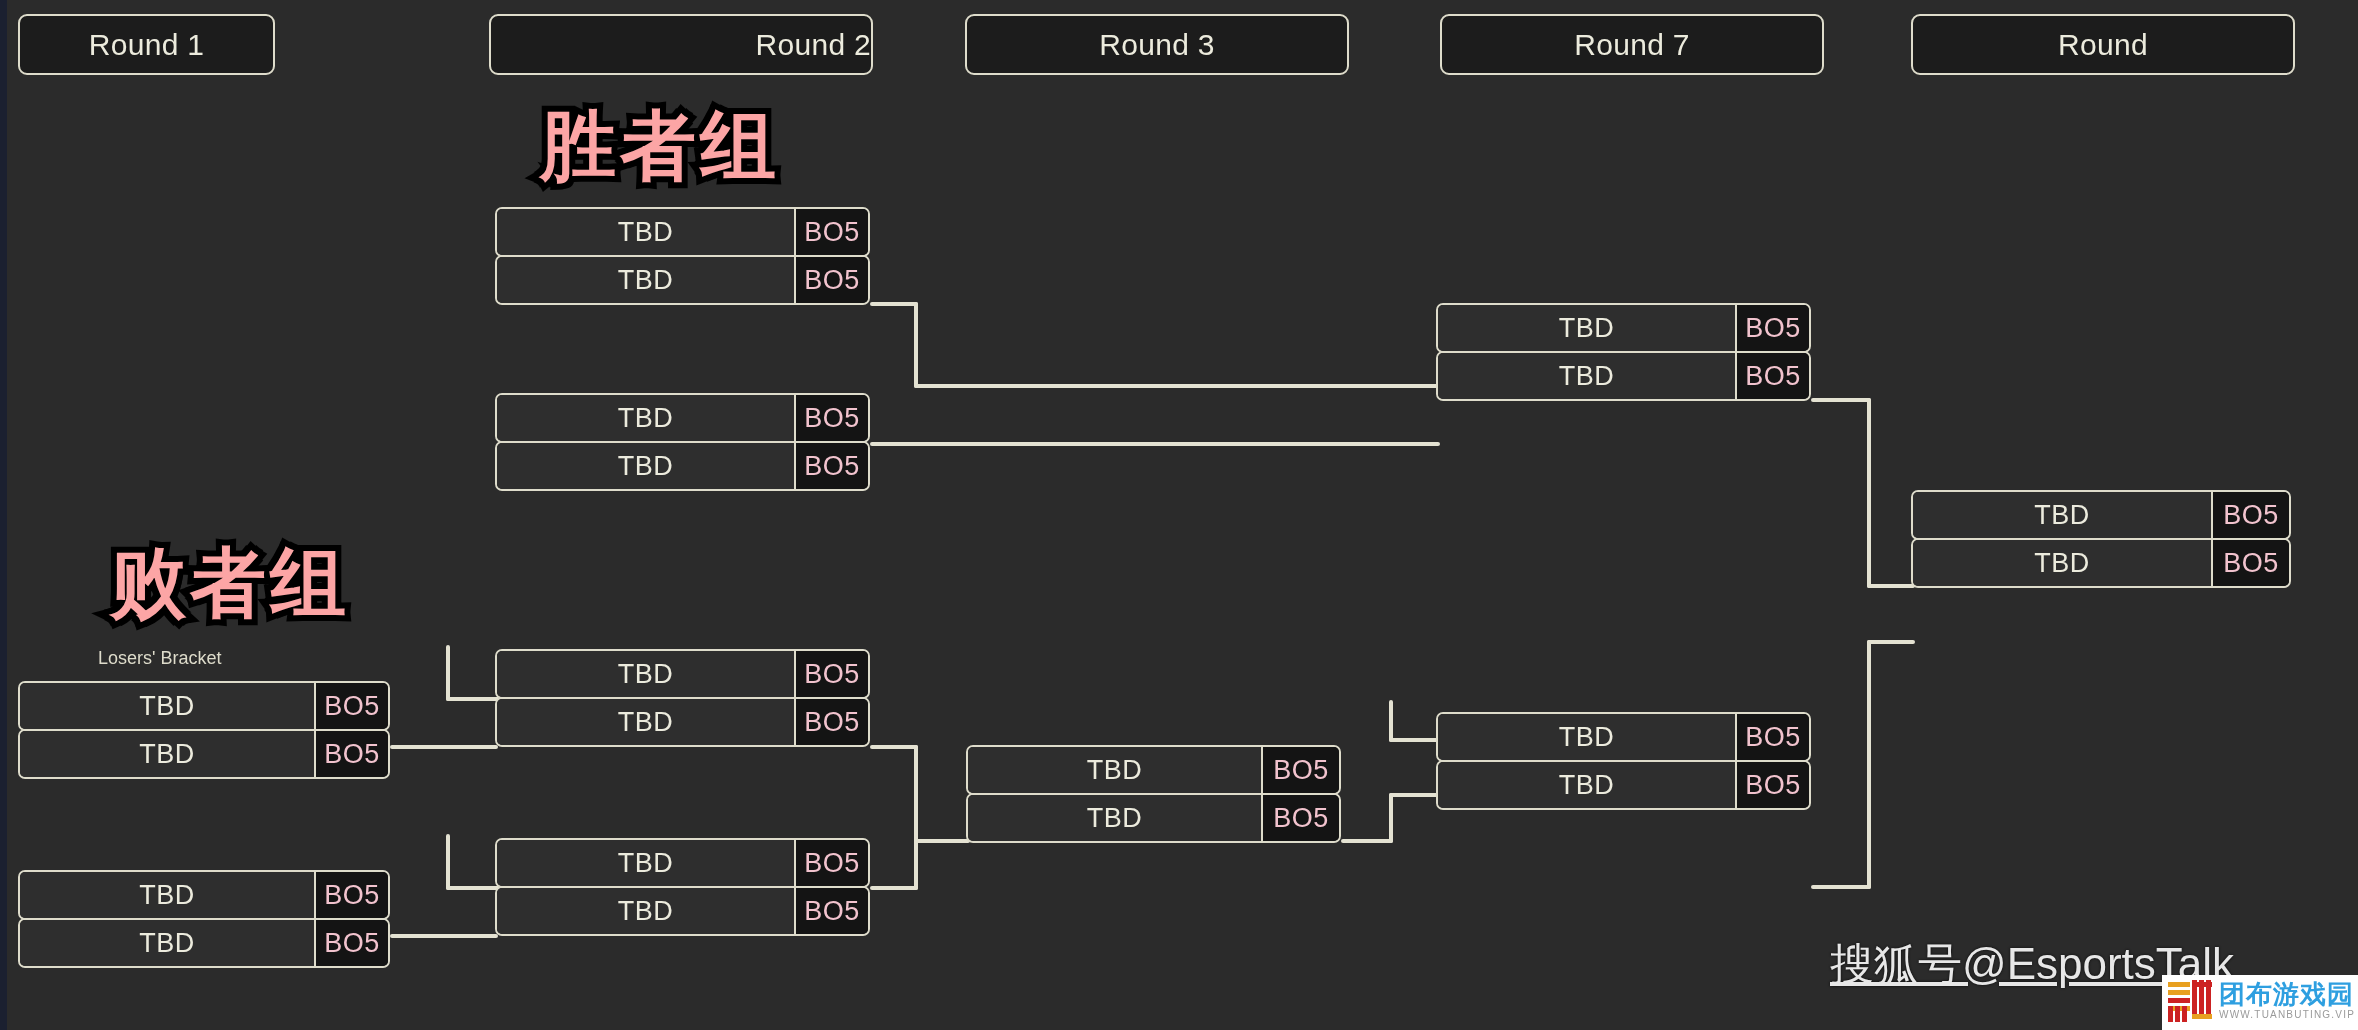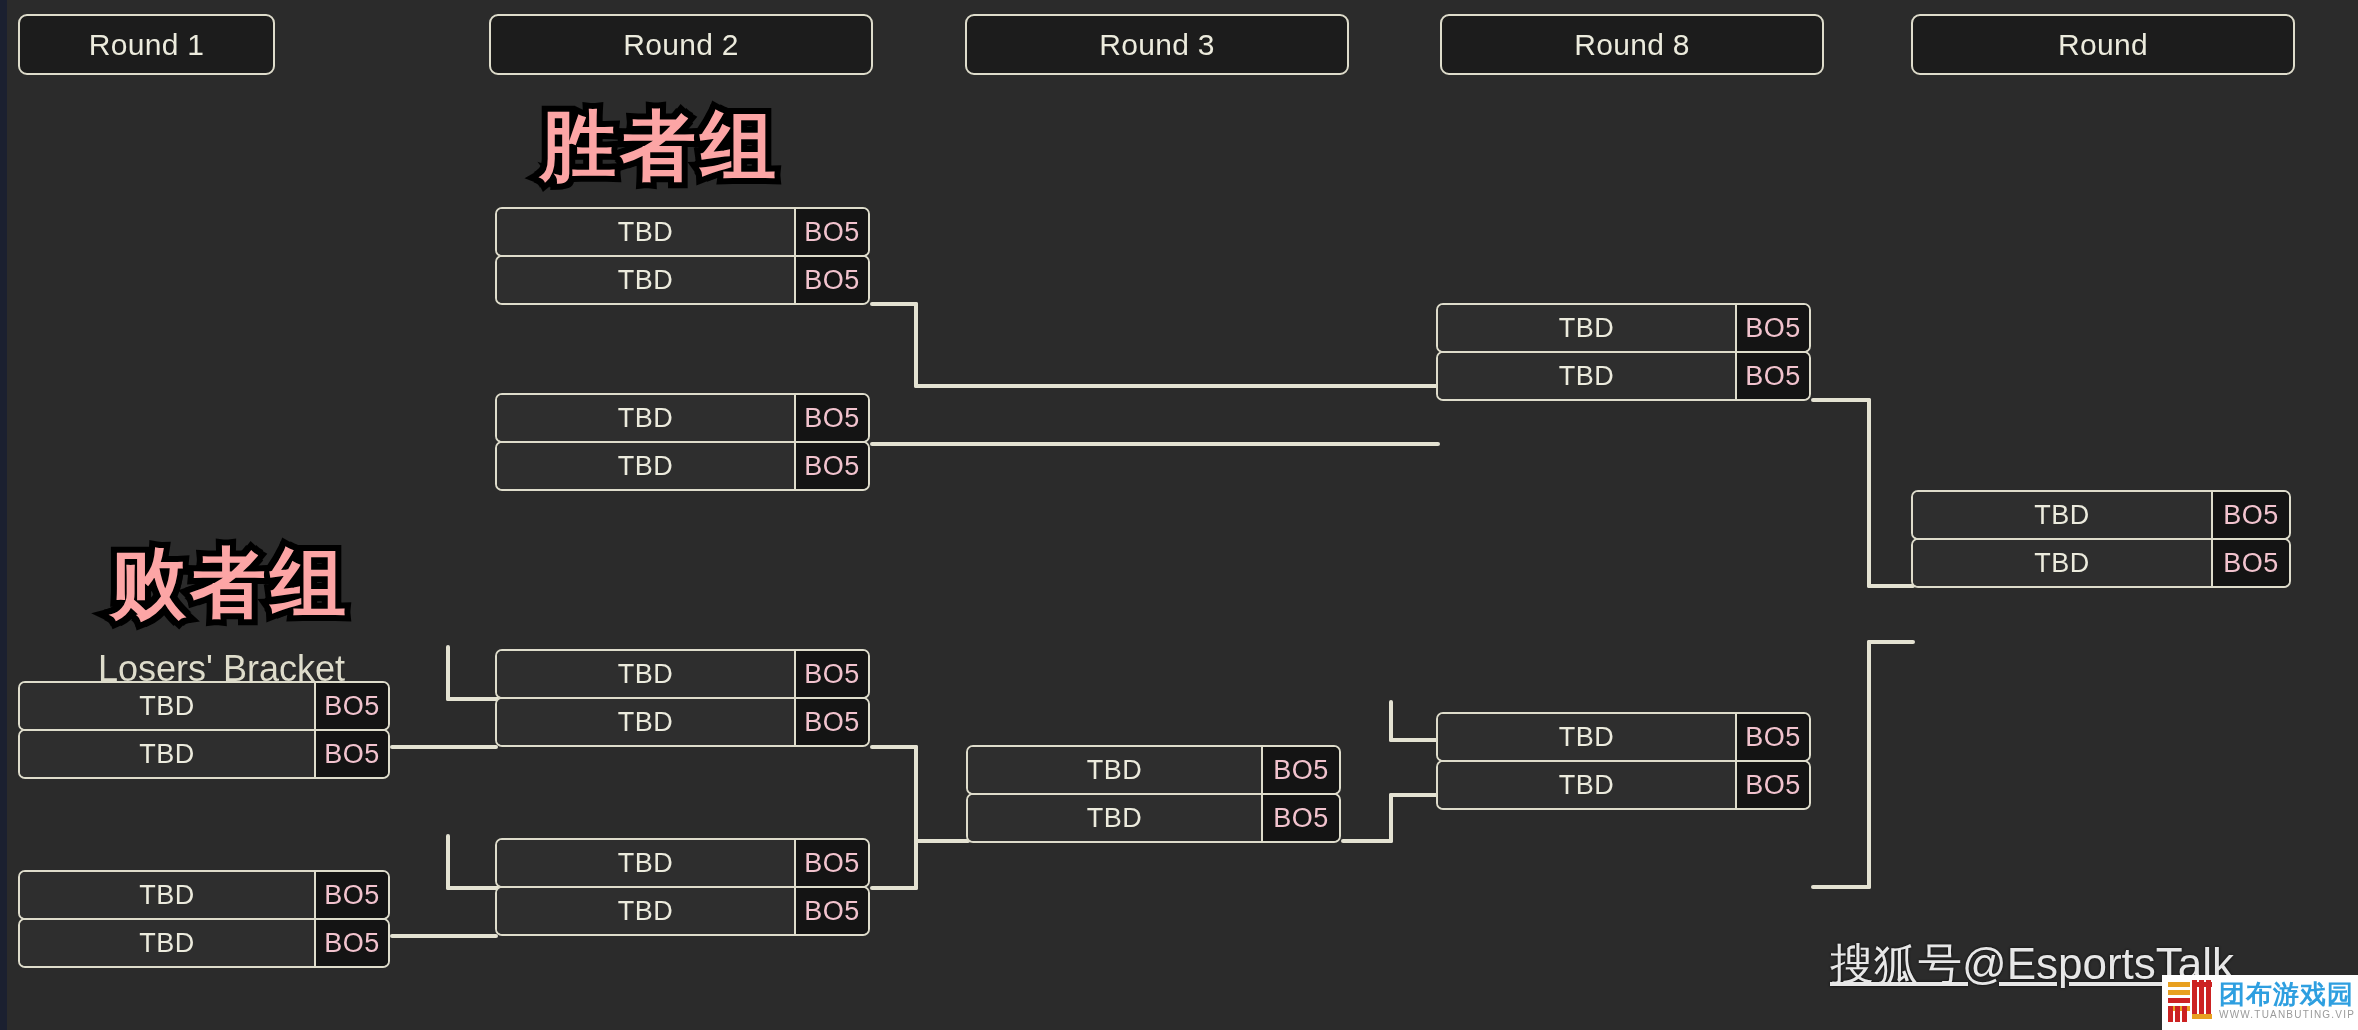--- a/index.html
+++ b/index.html
@@ -38,21 +38,21 @@
     white-space:nowrap;
     -webkit-text-stroke:12px #000000;
     paint-order:stroke fill;
     text-shadow:
       0 0 1px #000, 5px 5px 0 #000, -5px 5px 0 #000,
       5px -5px 0 #000, -5px -5px 0 #000;
   }
   .sub-title{
     position:absolute;
     color:#dedccb;
-    font-size:36px;
+    font-size:18px;
     white-space:nowrap;
   }
 
   
   .match{position:absolute;}
   .slot{
     position:absolute;left:0;width:100%;height:50px;
     box-sizing:border-box;
     border:2px solid #dedccb;
     border-radius:7px;
@@ -113,28 +113,28 @@
 <body>
 
 <div id="stage">
 
   <div class="edge-strip"></div>
 
   <div id="headers">
       <div class="round-header" style="left: 18px; top: 14px; width: 253px;">
         <span>Round 1</span>
       </div>
-      <div class="round-header" style="left: 489px; top: 14px; width: 380px;">
+      <div class="round-header" style="left: 489px; top: 14px; width: 380px; justify-content: flex-end;">
         <span>Round 2</span>
       </div>
       <div class="round-header" style="left: 965px; top: 14px; width: 380px;">
         <span>Round 3</span>
       </div>
       <div class="round-header" style="left: 1440px; top: 14px; width: 380px;">
-        <span>Round 8</span>
+        <span>Round 7</span>
       </div>
       <div class="round-header" style="left: 1911px; top: 14px; width: 380px;">
         <span>Round</span>
       </div>
     </div>
 
   <div id="connectors">
       <div class="conn h" style="left: 870px; top: 302px; width: 48px;"></div>
       <div class="conn v" style="left: 914px; top: 302px; height: 86px;"></div>
       <div class="conn h" style="left: 914px; top: 384px; width: 526px;"></div>

